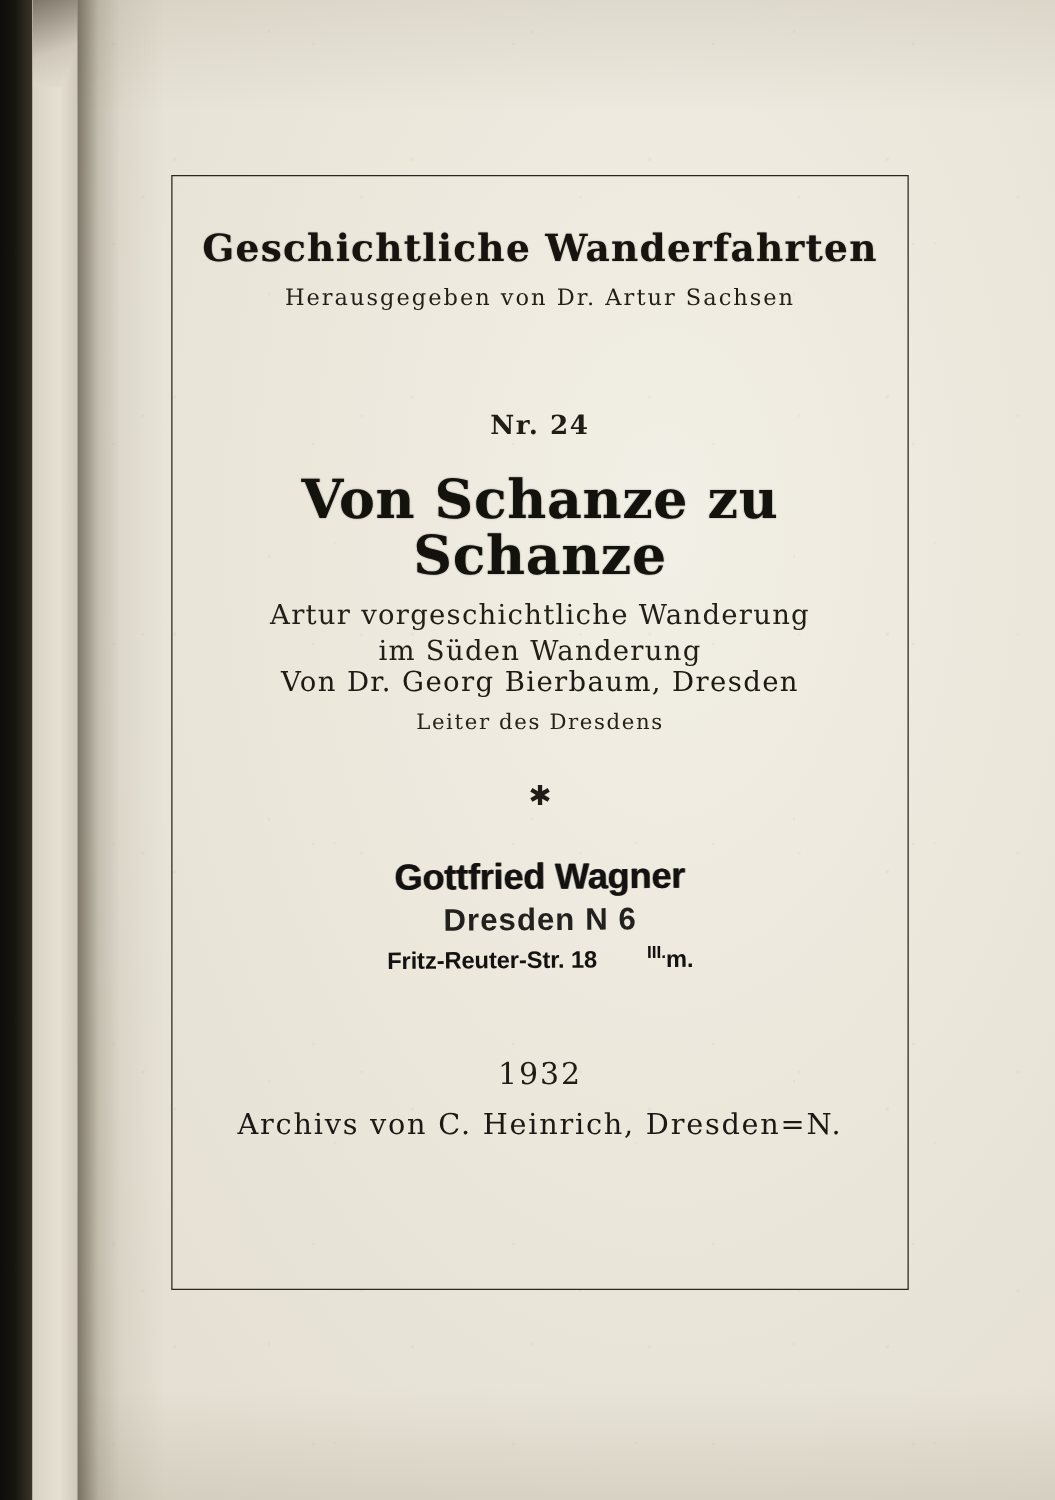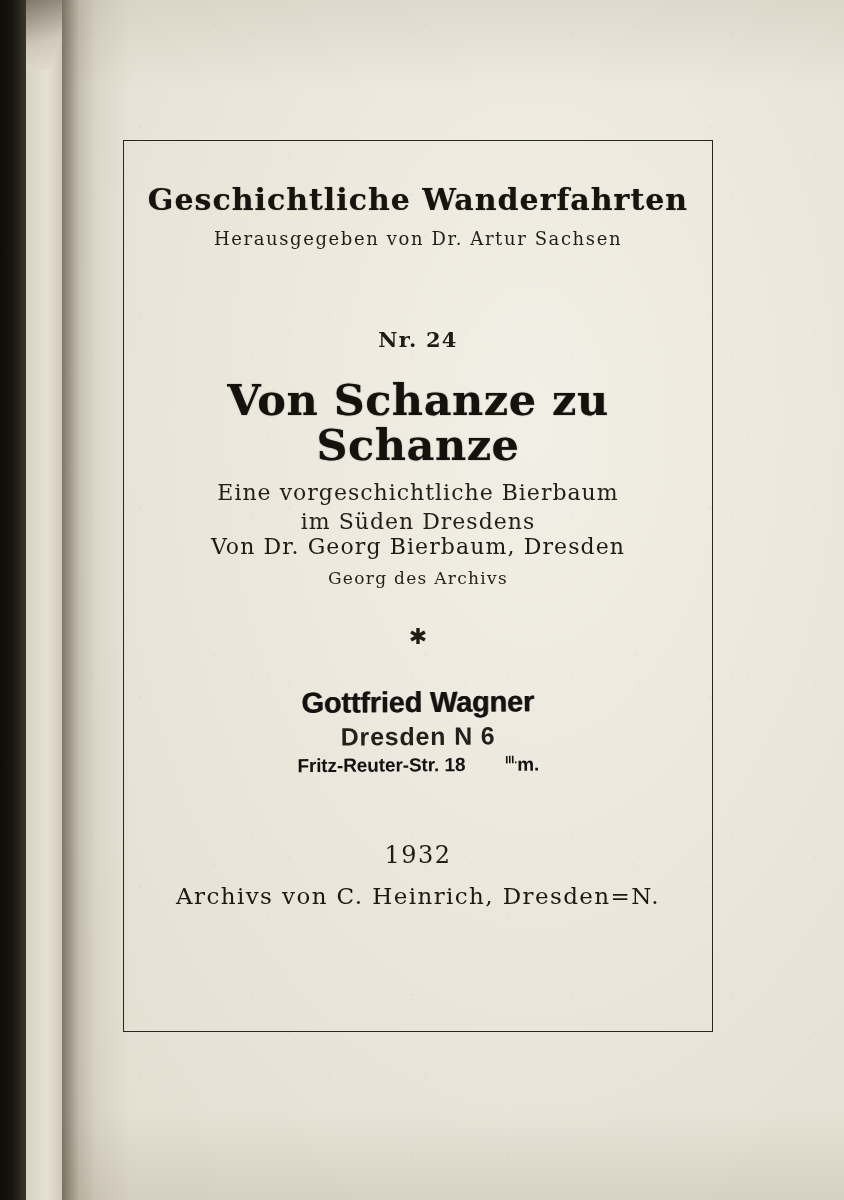--- a/index.html
+++ b/index.html
@@ -64,21 +64,21 @@
     background:
       linear-gradient(to right, rgba(90,80,60,0.16) 0px, rgba(255,255,255,0) 70px),
       linear-gradient(to bottom, rgba(120,110,88,0.12) 0px, rgba(255,255,255,0) 90px),
       linear-gradient(to top, rgba(120,110,88,0.14) 0px, rgba(255,255,255,0) 90px);
     pointer-events: none;
   }
 
   
   .frame {
     position: absolute;
-    left: 123px;
+    left: 137px;
     top: 140px;
     width: 590px;
     height: 892px;
     border: 1.6px solid #2a2620;
     box-sizing: border-box;
   }
 
   .content {
     position: absolute;
     left: 0; right: 0;
@@ -188,21 +188,21 @@
     letter-spacing: 0.8px;
     opacity: 0.93;
   }
   .stamp-street {
     margin-top: 3px;
     font-size: 19px;
     font-weight: bold;
     letter-spacing: -0.1px;
   }
   .stamp-street sup {
-    font-size: 11px;
+    font-size: 14px;
     vertical-align: super;
     padding-left: 40px;
   }
 
   .year {
     margin-top: 64px;
     font-size: 24px;
     letter-spacing: 1.5px;
     font-family: "DejaVu Serif", serif;
     color: #201d16;
@@ -247,25 +247,25 @@
 
   <div class="frame">
     <div class="content">
 
       <div class="series-title">Geschichtliche Wanderfahrten</div>
       <div class="series-editor">Herausgegeben von Dr. Artur Sachsen</div>
 
       <div class="number">Nr. 24</div>
 
       <div class="main-title">Von Schanze zu Schanze</div>
-      <div class="subtitle1">Eine vorgeschichtliche Bierbaum</div>
-      <div class="subtitle2">im Süden Dresdens</div>
+      <div class="subtitle1">Artur vorgeschichtliche Wanderung</div>
+      <div class="subtitle2">im Süden Wanderung</div>
 
       <div class="author">Von Dr. Georg Bierbaum, Dresden</div>
-      <div class="author-role1">Georg des Archivs</div>
+      <div class="author-role1">Leiter des Dresdens</div>
 
       <div class="asterisk">✱</div>
 
       <div class="stamp">
         <div class="stamp-name">Gottfried Wagner</div>
         <div class="stamp-city">Dresden N 6</div>
         <div class="stamp-street"><span>Fritz-Reuter-Str. 18</span><sup>III.</sup><span>m.</span></div>
       </div>
 
       <div class="year">1932</div>

